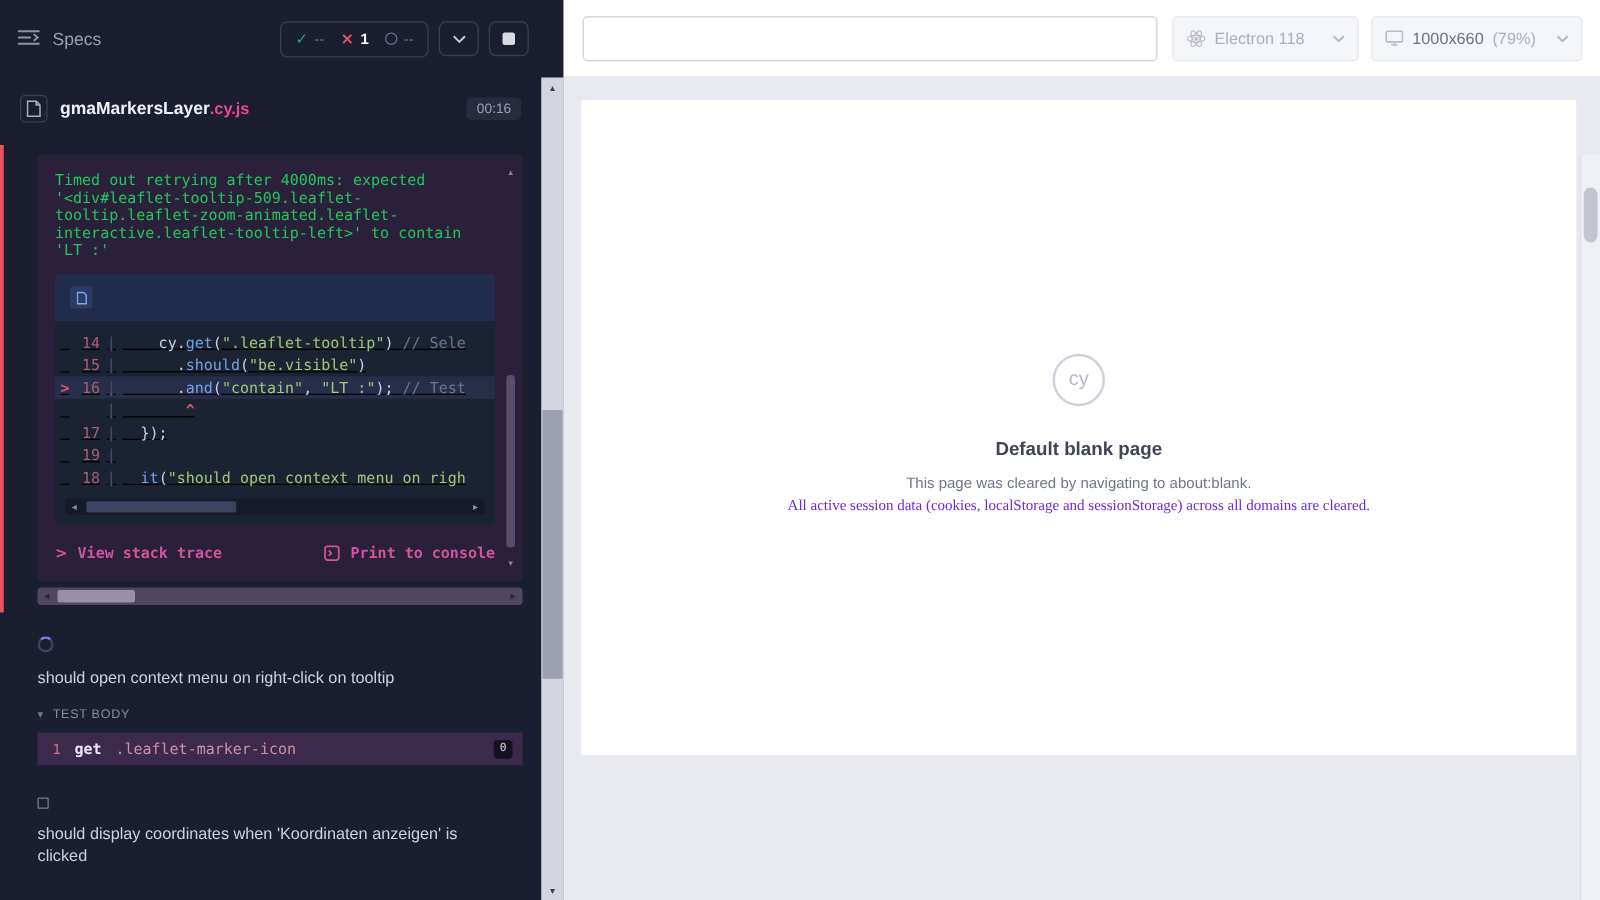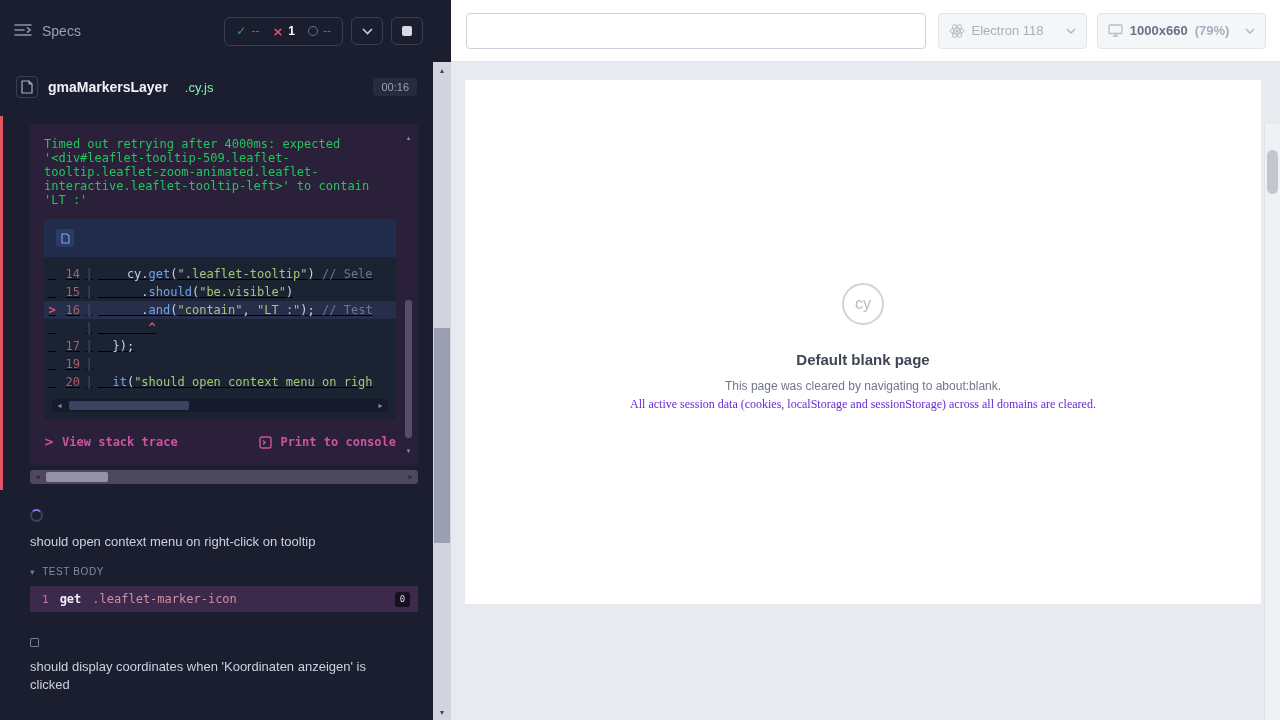--- a/index.html
+++ b/index.html
@@ -23,21 +23,21 @@
   .ico-clock { width:10px; height:10px; border:1.5px solid #6b7188; border-radius:50%; display:inline-block; }
   .stat-fail .stat-val { color:#ffffff; font-weight:bold; }
   .btn-sm { width:32px; height:28px; border:1px solid #3a3f55; border-radius:6px; background:transparent;
             display:flex; align-items:center; justify-content:center; color:#c6cada; }
   .stop-sq { width:10px; height:10px; background:#d7dae5; border-radius:2px; }
 
   .spec-row { width:433px; height:50px; display:flex; align-items:center; gap:10px; padding:0 16px; }
   .spec-icon { width:22px; height:22px; border:1px solid #3a3f55; border-radius:4px; color:#aab0c4;
                display:flex; align-items:center; justify-content:center; flex:none; }
   .spec-name { font-size:14px; font-weight:bold; color:#f0f2f8; }
-  .spec-ext { font-size:13px; font-weight:normal; color:#86efac;margin-left:17px; }
+  .spec-ext { font-size:13px; font-weight:bold; color:#ec4899; }
   .spec-time { margin-left:auto; background:#262b3e; color:#9aa0b4; font-size:11px; padding:3px 8px; border-radius:4px; }
 
   .reporter { width:433px; }
   .attempt { margin-top:4px; border-left:3px solid #e45464; padding:8px 15px 6px 27px; }
   .err-panel { position:relative; background:#2b2039; border-radius:4px; padding:13px 22px 16px 14px; }
   .err-msg { font-family:"DejaVu Sans Mono", monospace; font-size:12px; line-height:14px; color:#22c55e;
              overflow-wrap:anywhere; }
 
   .code-frame { margin-top:12px; background:#1b2232; border-radius:4px; overflow:hidden; }
   .cf-header { background:#212b4b; padding:10px 12px; display:flex; gap:9px; align-items:flex-start; }
@@ -104,21 +104,21 @@
 
   
   .main { position:absolute; left:451px; top:0; right:0; height:720px; background:#e8eaf0; }
   .main-header { height:62px; background:#ffffff; border-bottom:1px solid #e3e5ec; display:flex;
                  align-items:center; padding:0 14px 0 15px; gap:10px; }
   .url-input { width:462px; height:36px; border:1px solid #ccd0da; border-radius:4px; padding:0 10px;
                font-size:13px; color:#444a5a; outline:none; background:#fff; }
   .select-box { height:36px; background:#f5f6f9; border:1px solid #e3e5ec; border-radius:4px;
                 display:flex; align-items:center; gap:7px; padding:0 10px; font-size:13px; cursor:pointer; }
   .browser-select { width:150px; color:#a9aebd; margin-left:2px; }
-  .viewport-box { width:170px; margin-left:auto; color:#6b7183;font-weight:bold; }
+  .viewport-box { width:170px; margin-left:auto; color:#6b7183; }
   .vp-scale { color:#a9aebd; }
   .sel-chevron { margin-left:auto; color:#b2b7c4; display:flex; }
   .sel-icon { color:#b8bdc9; display:flex; }
 
   .aut-stage { position:absolute; left:0; right:0; top:62px; bottom:0; background:#e8eaf0; }
   .aut-page { position:absolute; left:14px; top:18px; width:796px; height:524px; background:#ffffff;
               display:flex; flex-direction:column; align-items:center; }
   .cy-logo { margin-top:203px; width:42px; height:42px; border:2px solid #ced2db; border-radius:50%;
              display:flex; align-items:center; justify-content:center; color:#b6bac6; font-size:16px; }
   .blank-title { margin-top:26px; font-size:15px; font-weight:bold; color:#3f4555; }
@@ -201,21 +201,21 @@
               </svg>
             </span>
           </div>
           <div class="cf-body">
               <div class="cf-line"><span class="cf-arrow"> </span><span class="cf-no">14</span><span class="cf-bar">|</span><span class="cf-code-text"><span class="tok-plain">    cy.</span><span class="tok-method">get</span><span class="tok-plain">(</span><span class="tok-string">".leaflet-tooltip"</span><span class="tok-plain">) </span><span class="tok-comment">// Sele</span></span></div>
               <div class="cf-line"><span class="cf-arrow"> </span><span class="cf-no">15</span><span class="cf-bar">|</span><span class="cf-code-text"><span class="tok-plain">      .</span><span class="tok-method">should</span><span class="tok-plain">(</span><span class="tok-string">"be.visible"</span><span class="tok-plain">)</span></span></div>
               <div class="cf-line hl"><span class="cf-arrow">&gt;</span><span class="cf-no">16</span><span class="cf-bar">|</span><span class="cf-code-text"><span class="tok-plain">      .</span><span class="tok-method">and</span><span class="tok-plain">(</span><span class="tok-string">"contain"</span><span class="tok-plain">, </span><span class="tok-string">"LT :"</span><span class="tok-plain">); </span><span class="tok-comment">// Test</span></span></div>
               <div class="cf-line"><span class="cf-arrow"> </span><span class="cf-no"></span><span class="cf-bar">|</span><span class="cf-code-text"><span class="tok-caret">       ^</span></span></div>
               <div class="cf-line"><span class="cf-arrow"> </span><span class="cf-no">17</span><span class="cf-bar">|</span><span class="cf-code-text"><span class="tok-plain">  });</span></span></div>
               <div class="cf-line"><span class="cf-arrow"> </span><span class="cf-no">19</span><span class="cf-bar">|</span><span class="cf-code-text"></span></div>
-              <div class="cf-line"><span class="cf-arrow"> </span><span class="cf-no">20</span><span class="cf-bar">|</span><span class="cf-code-text"><span class="tok-plain">  </span><span class="tok-method">it</span><span class="tok-plain">(</span><span class="tok-string">"should open context menu on righ</span></span></div>
+              <div class="cf-line"><span class="cf-arrow"> </span><span class="cf-no">18</span><span class="cf-bar">|</span><span class="cf-code-text"><span class="tok-plain">  </span><span class="tok-method">it</span><span class="tok-plain">(</span><span class="tok-string">"should open context menu on righ</span></span></div>
             </div>
           <div class="cf-hscroll">
             <span class="cfh-arrow glyph">◂</span>
             <span class="cfh-thumb"></span>
             <span class="cfh-arrow cfh-right glyph">▸</span>
           </div>
         </div>
 
         <div class="err-actions">
           <span class="stack-link mono">

